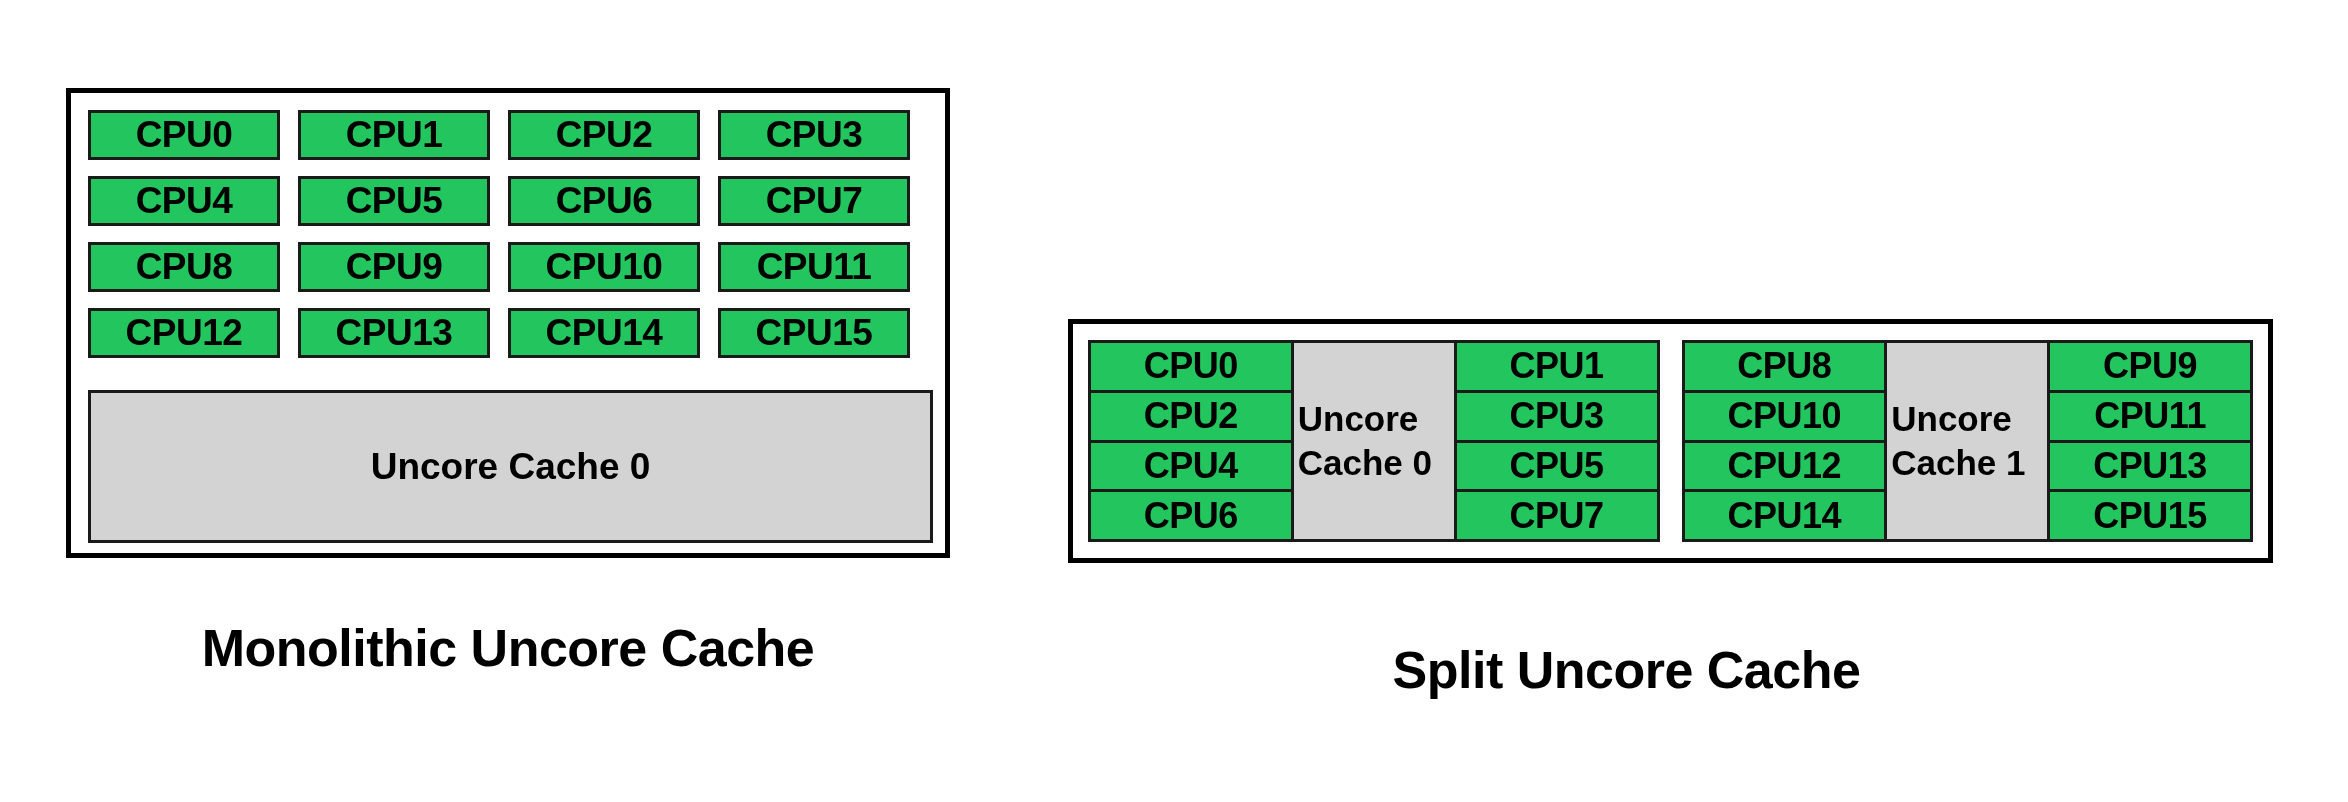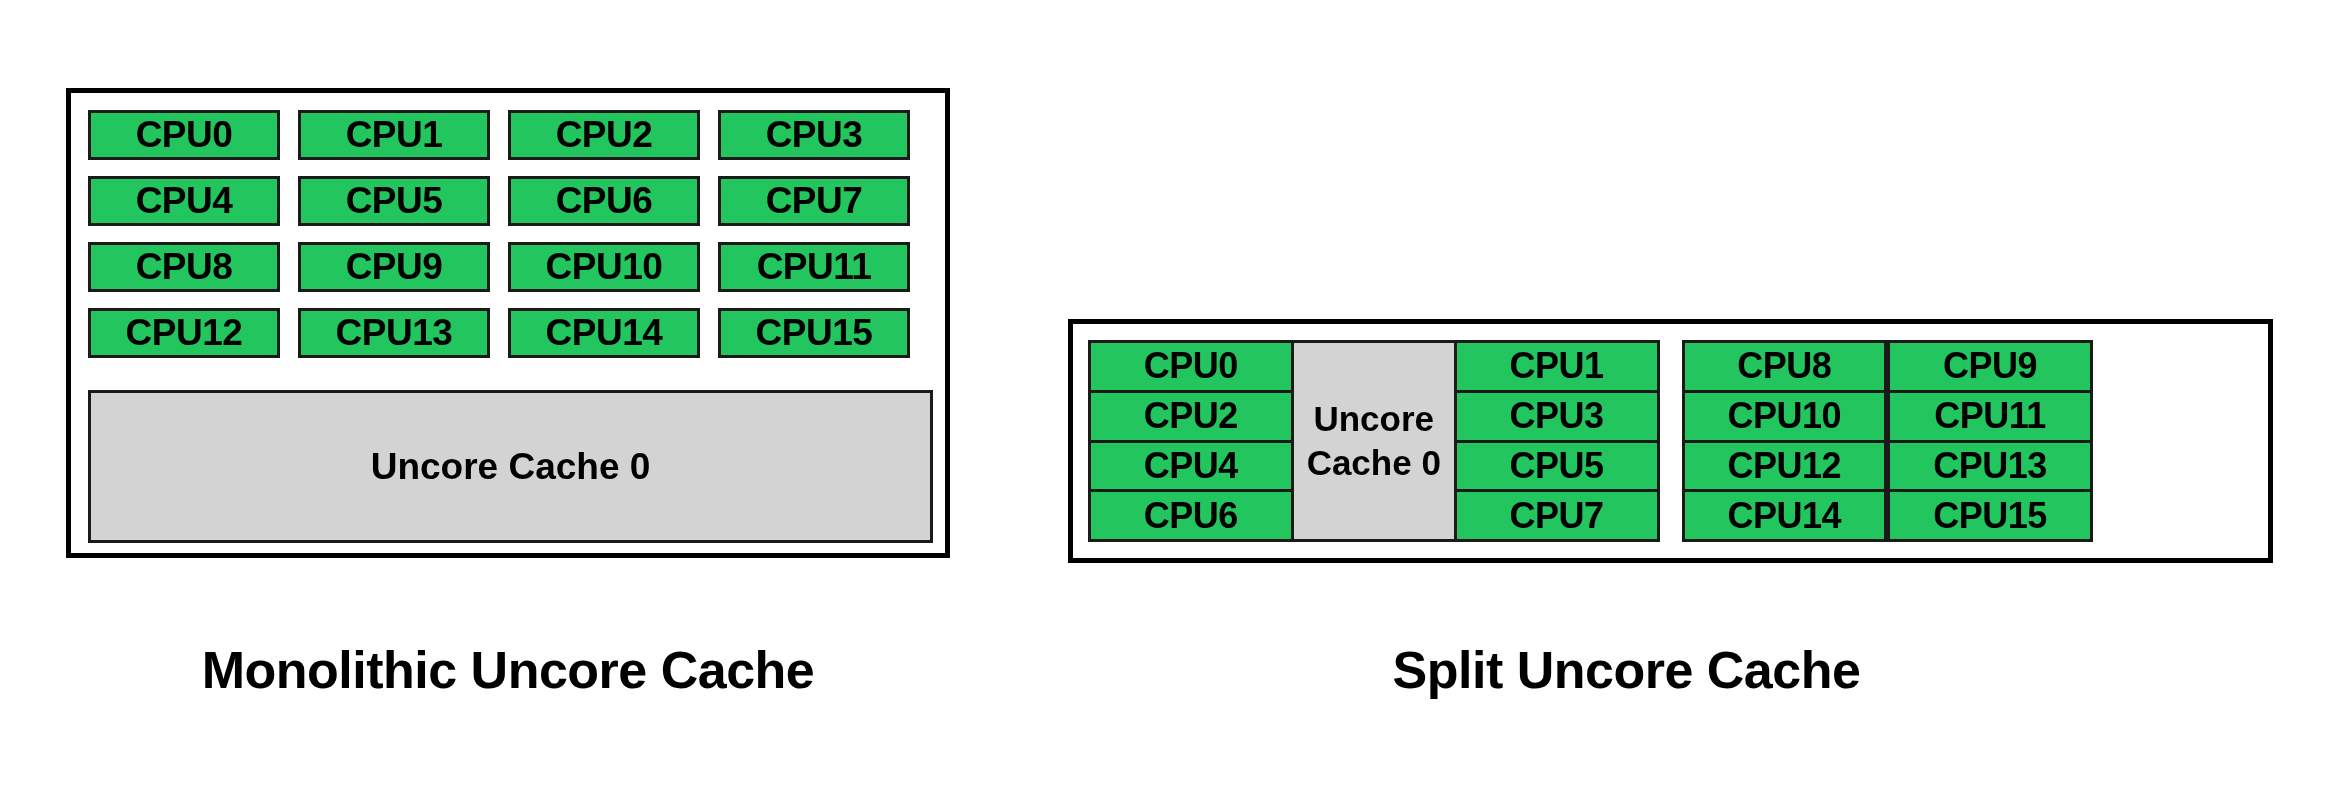--- a/index.html
+++ b/index.html
@@ -38,21 +38,20 @@
 
   .cache-box {
     box-sizing: border-box;
     border: 3px solid #1a1a1a;
     background: #d3d3d3;
     display: flex;
     align-items: center;
     justify-content: center;
     font-weight: 700;
     color: #000000;
-    text-align: center;
   }
 
   .caption {
     position: absolute;
     text-align: center;
     font-weight: 700;
     color: #000000;
     font-size: 52px;
     letter-spacing: -0.5px;
     white-space: nowrap;
@@ -85,21 +84,21 @@
     position: absolute;
     left: 17px;
     top: 297px;
     width: 845px;
     height: 153px;
     font-size: 37px;
   }
 
   #caption-monolithic {
     left: 66px;
-    top: 640px;
+    top: 618px;
     width: 884px;
   }
 
   
   #split-panel {
     left: 1068px;
     top: 319px;
     width: 1205px;
     height: 244px;
   }
@@ -203,20 +202,23 @@
       </div>
     </div>
 
     <div class="split-group">
       <div class="cpu-column">
         <div class="cpu-box">CPU8</div>
         <div class="cpu-box">CPU10</div>
         <div class="cpu-box">CPU12</div>
         <div class="cpu-box">CPU14</div>
       </div>
+      <div class="cache-column">
+        <div class="cache-box">Uncore Cache 1</div>
+      </div>
       <div class="cpu-column">
         <div class="cpu-box">CPU9</div>
         <div class="cpu-box">CPU11</div>
         <div class="cpu-box">CPU13</div>
         <div class="cpu-box">CPU15</div>
       </div>
     </div>
 
   </div>
 </div>

